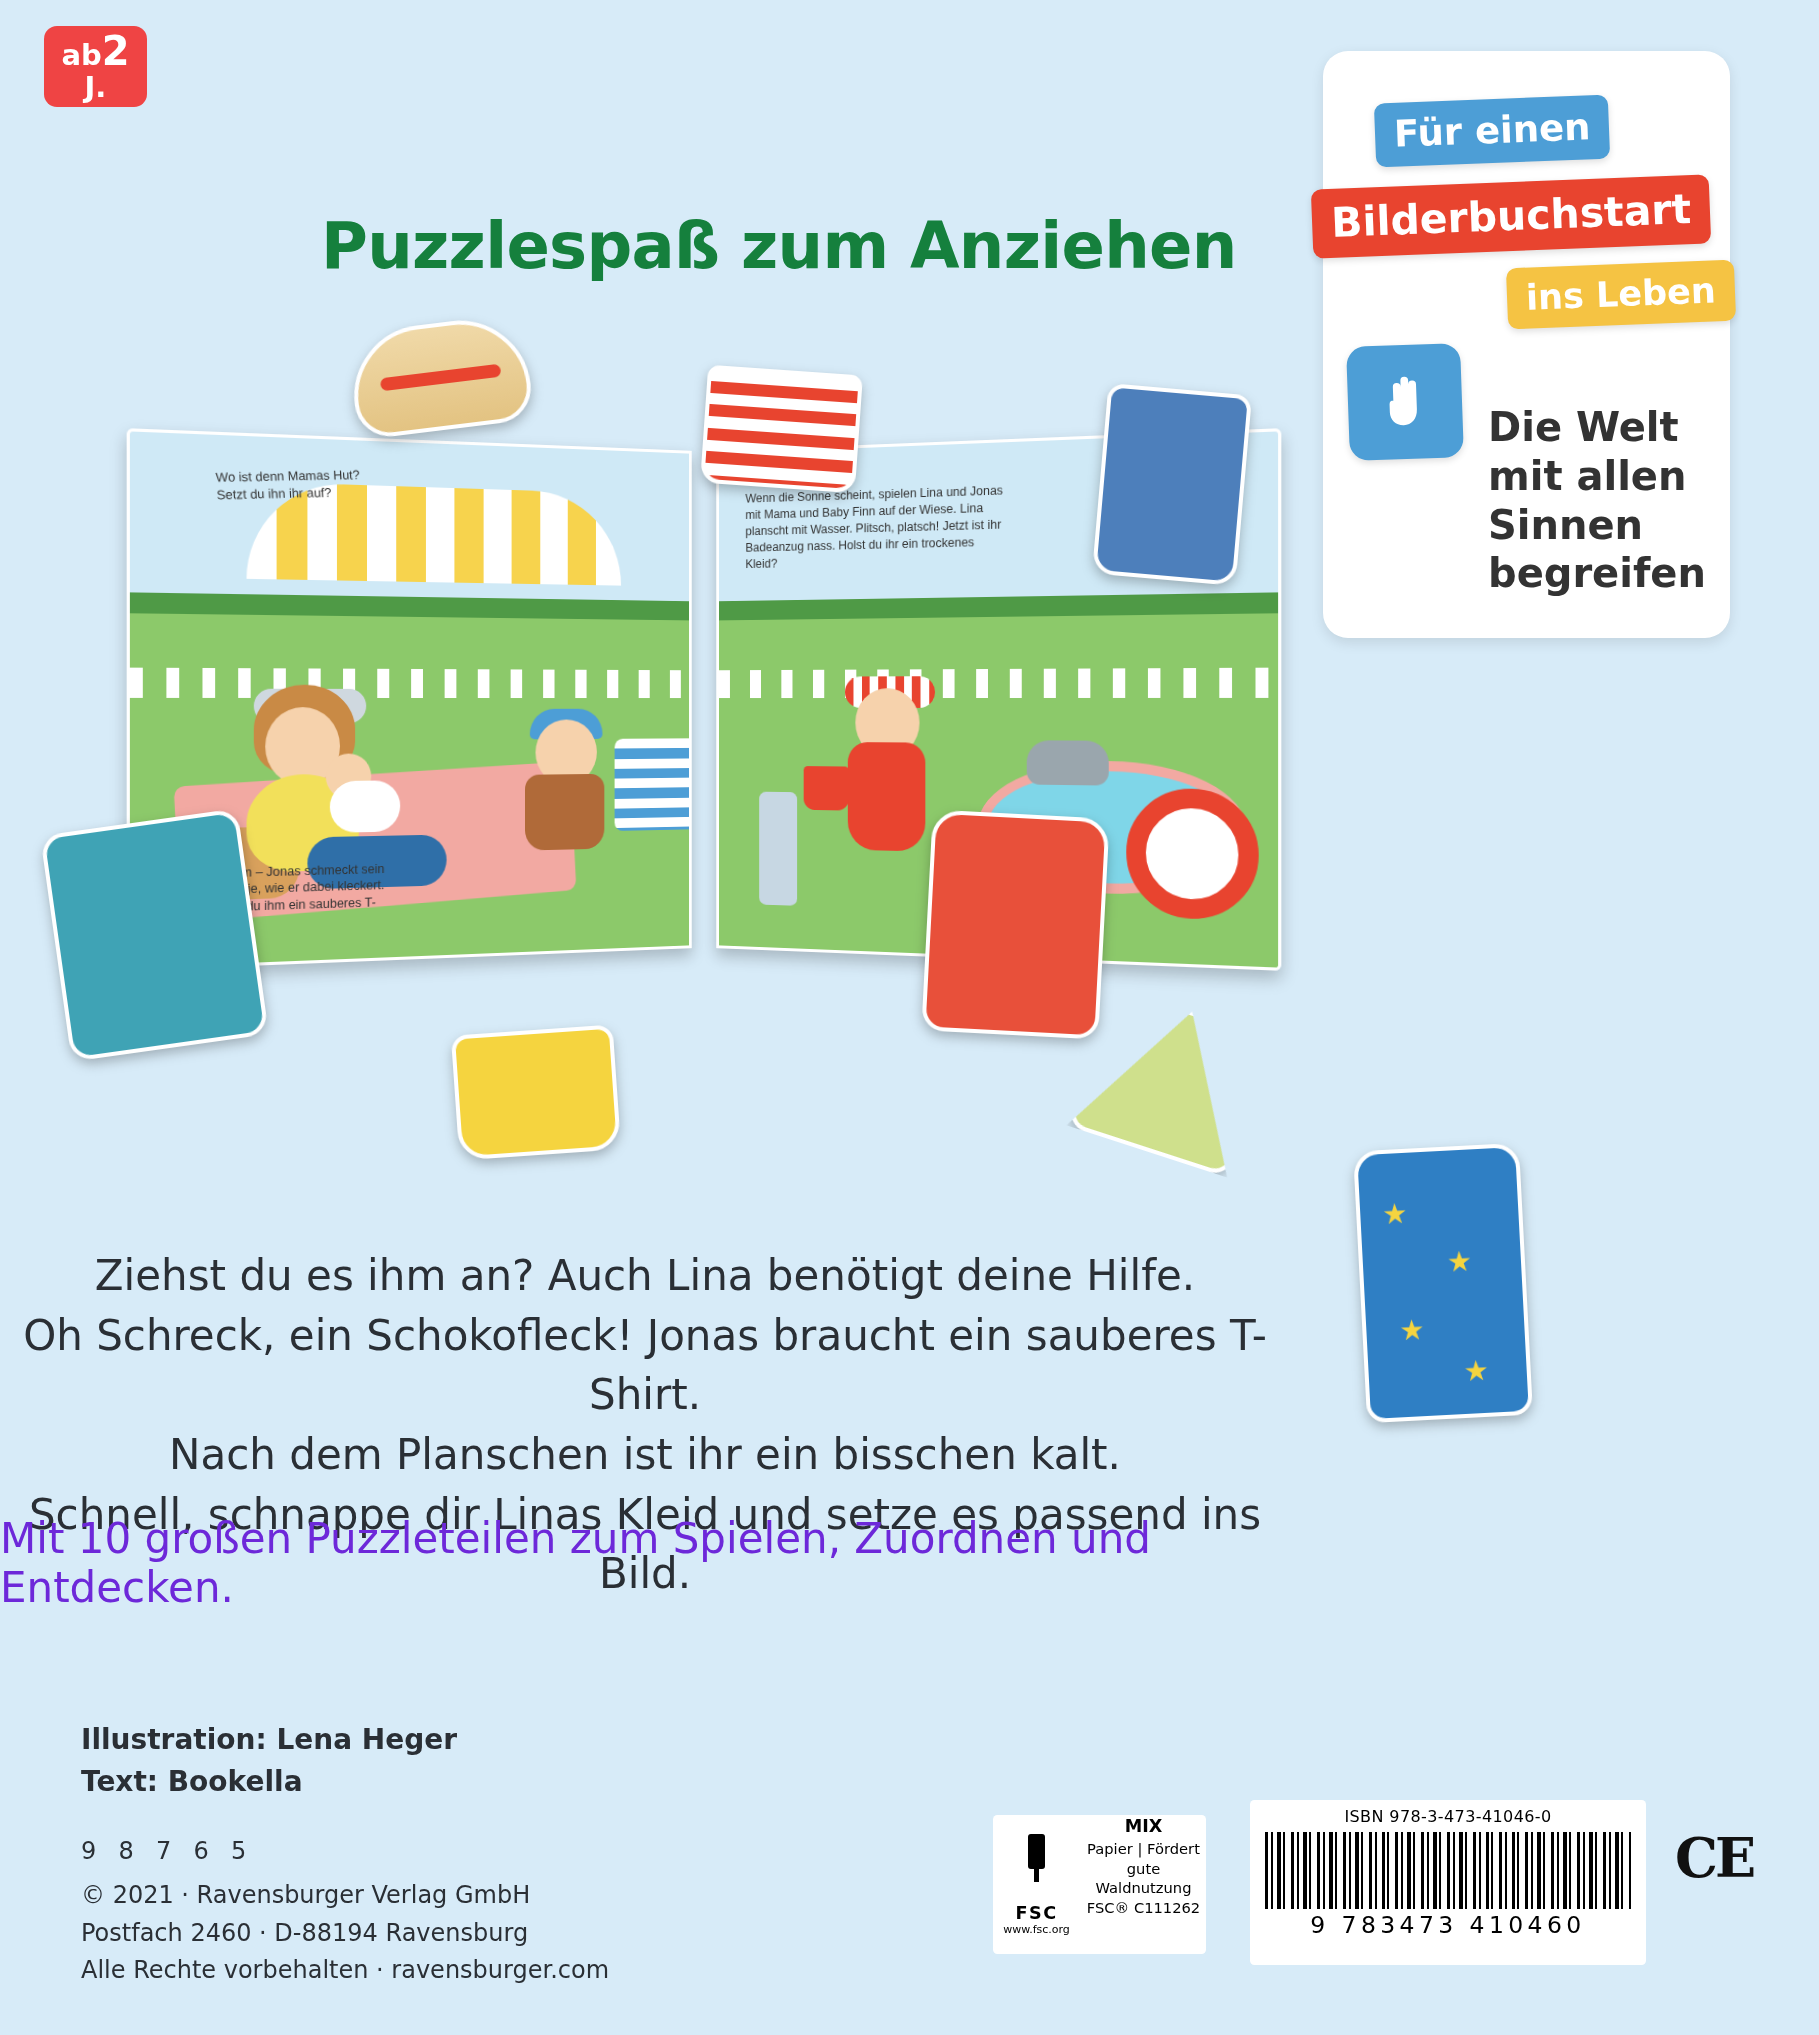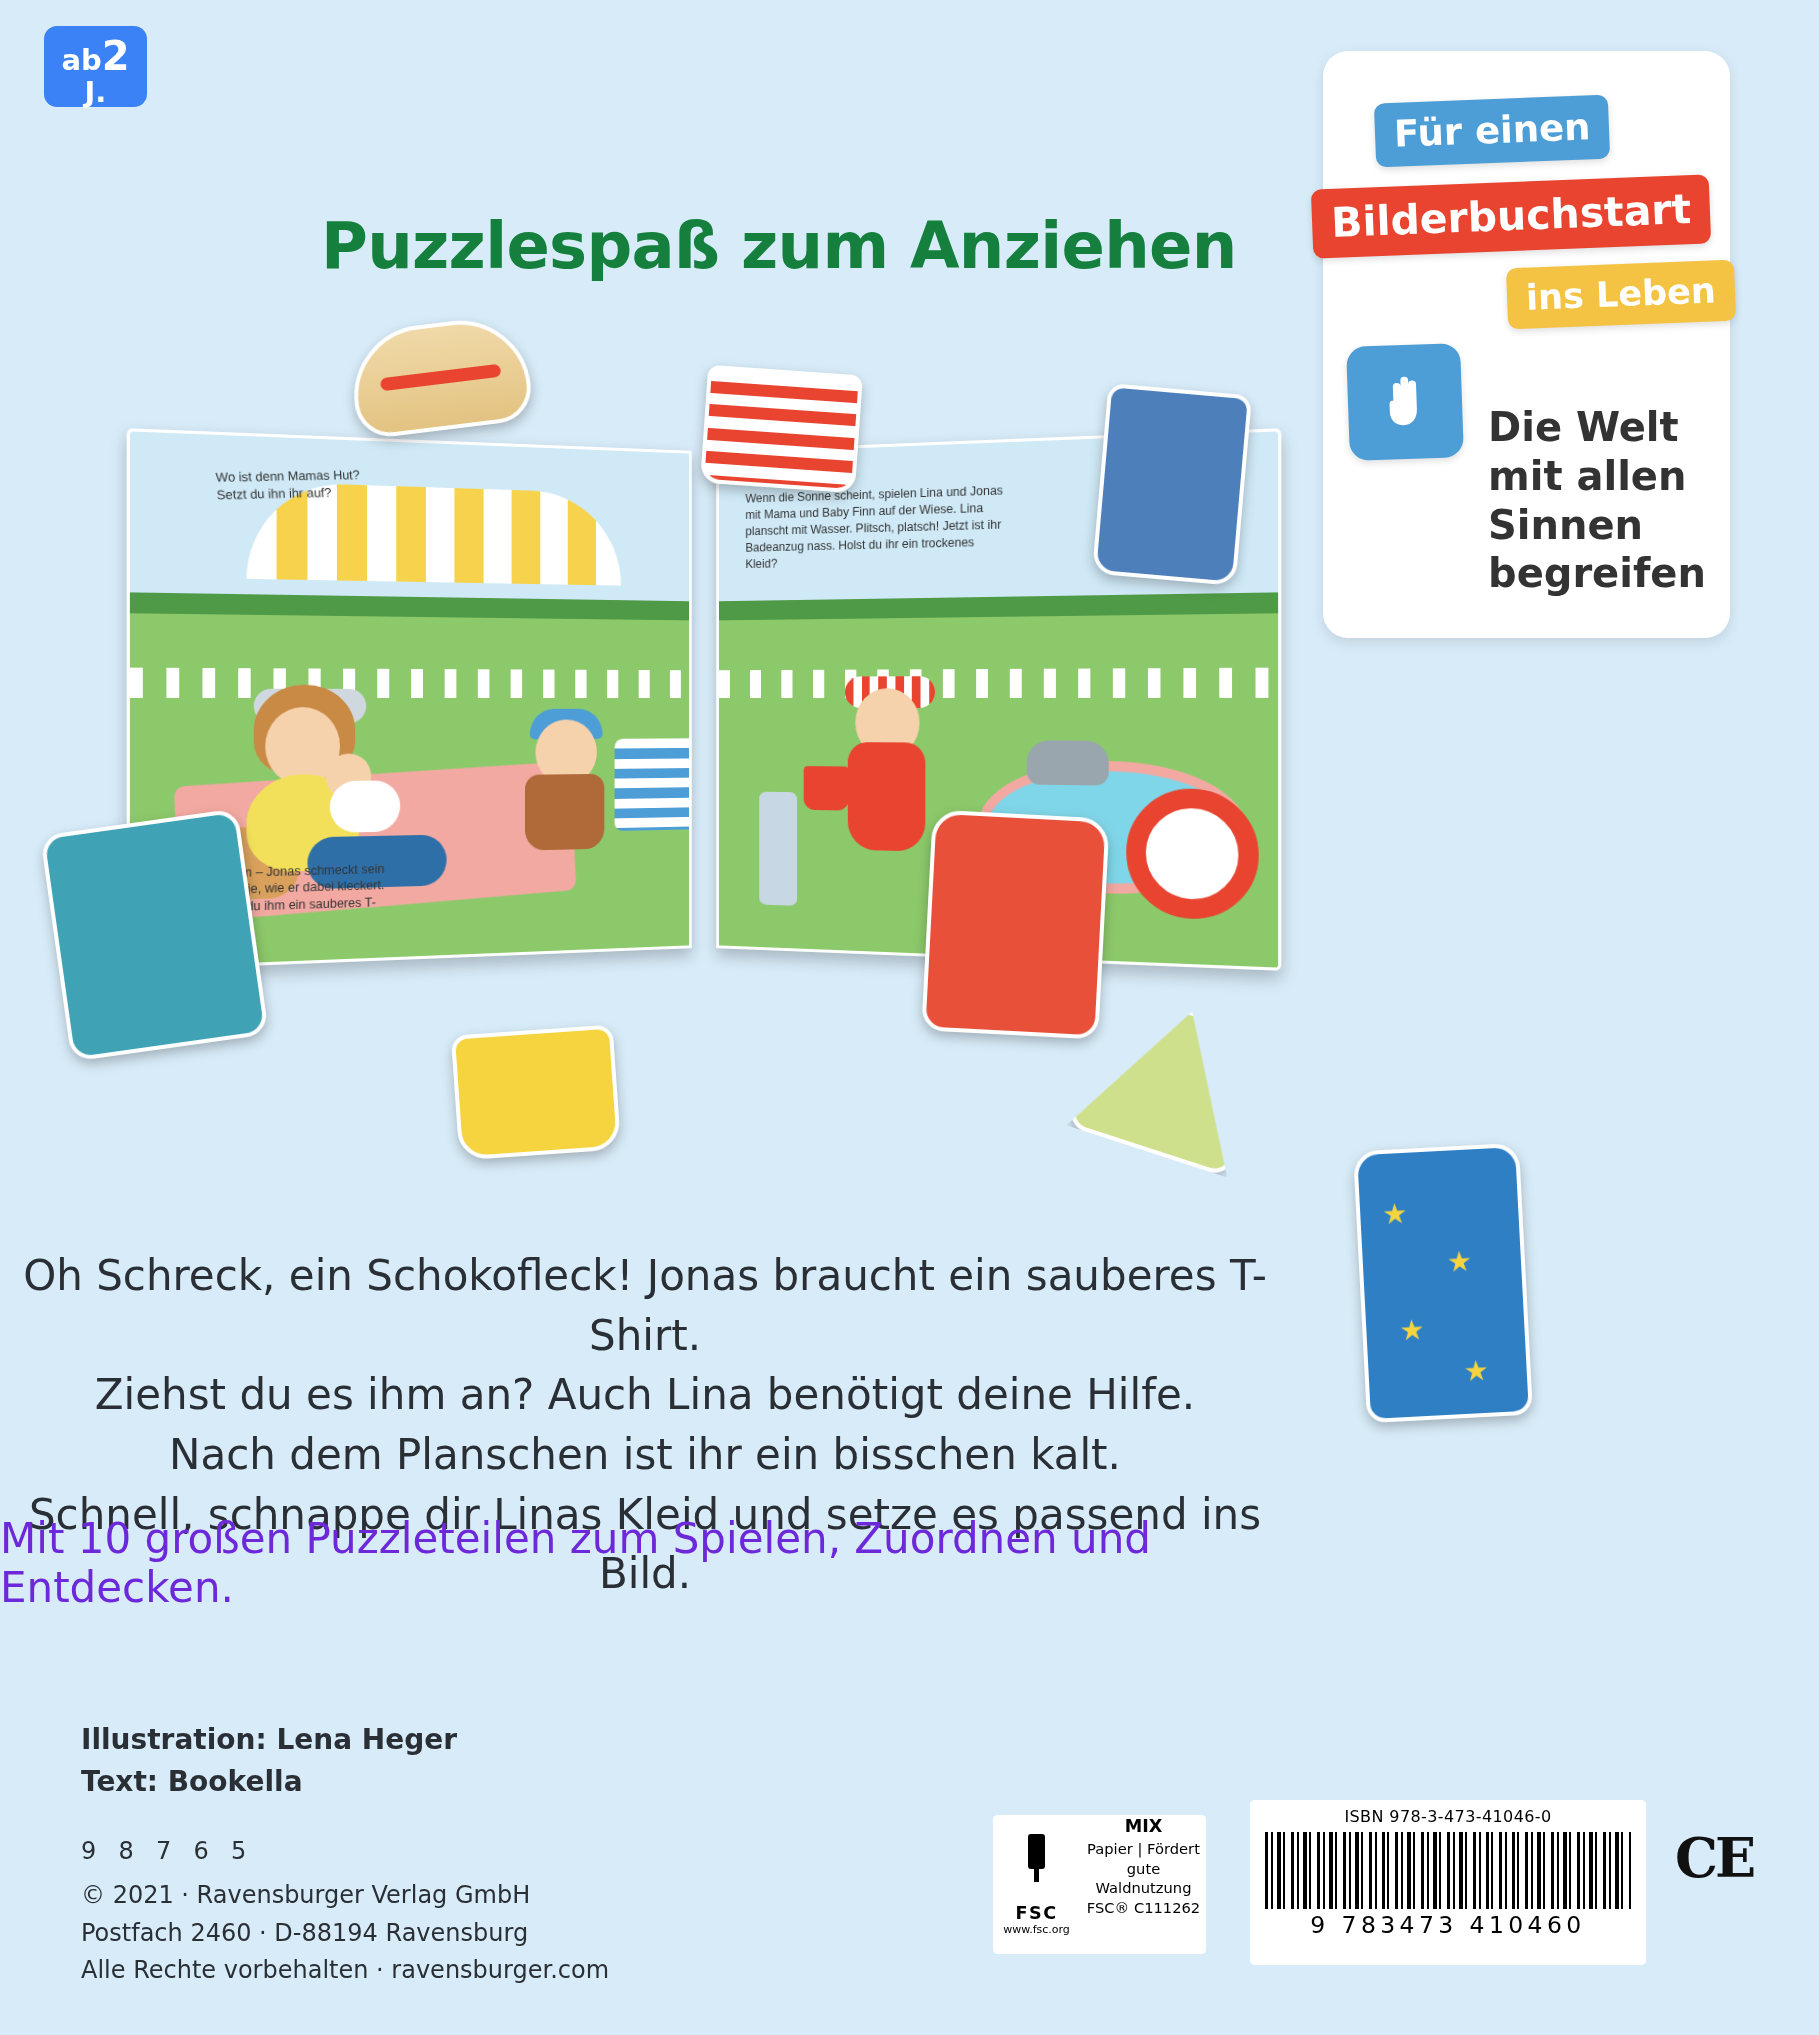--- a/index.html
+++ b/index.html
@@ -6,22 +6,22 @@
   body{
     width:1820px;height:2035px;
     background:#d7ebf8;
     font-family:"DejaVu Sans", sans-serif;
     position:relative;
     overflow:hidden;
   }
   
   #age-badge{
     position:absolute;left:44px;top:26px;width:103px;height:81px;
-    background:#3b82f6;border-radius:13px;
-    color:#fff;display:flex;align-items:flex-end;justify-content:center;
+    background:#ef4444;border-radius:13px;
+    color:#fff;display:flex;align-items:center;justify-content:center;
     font-weight:bold;font-size:29px;line-height:1.05;text-align:center;
   }
   #age-badge .big{font-size:40px;}
   
   #main-title{
     position:absolute;left:286px;top:209px;
     font-size:64px;color:#15803d;font-weight:bold;
     letter-spacing:-0.7px;
     white-space:nowrap;
     margin-left:35px;
@@ -255,22 +255,22 @@
 <div class="piece" id="piece-dress"></div>
 <div class="piece" id="piece-sandwich"></div>
 <div class="piece" id="piece-pyjama">
   <span class="star" style="left:22px;top:44px;">★</span>
   <span class="star" style="left:84px;top:95px;">★</span>
   <span class="star" style="left:33px;top:161px;">★</span>
   <span class="star" style="left:95px;top:205px;">★</span>
 </div>
 
 <div id="body-copy">
+  <p>Ziehst du es ihm an? Auch Lina benötigt deine Hilfe.</p>
   <p>Oh Schreck, ein Schokofleck! Jonas braucht ein sauberes T-Shirt.</p>
-  <p>Ziehst du es ihm an? Auch Lina benötigt deine Hilfe.</p>
   <p>Nach dem Planschen ist ihr ein bisschen kalt.</p>
   <p>Schnell, schnappe dir Linas Kleid und setze es passend ins Bild.</p>
 </div>
 <div id="highlight-line">Mit 10 großen Puzzleteilen zum Spielen, Zuordnen und Entdecken.</div>
 
 <div id="credits">
   <div>Illustration: Lena Heger</div>
   <div>Text: Bookella</div>
 </div>
 

